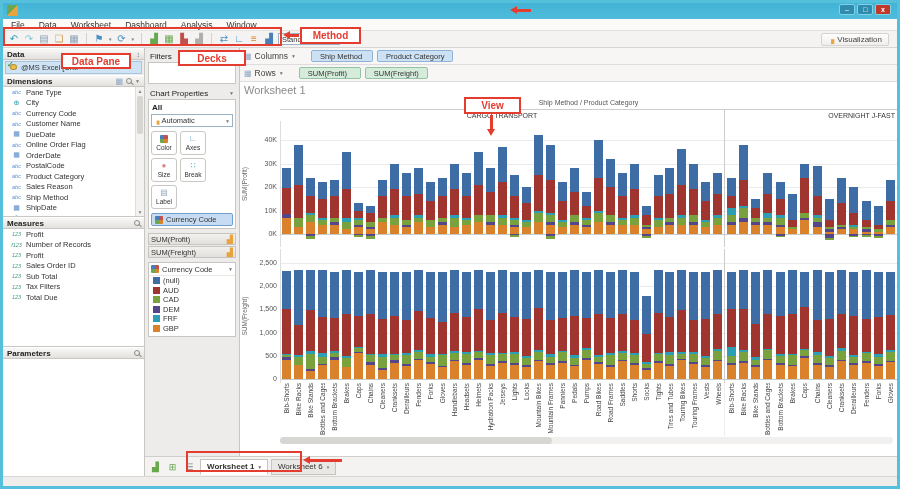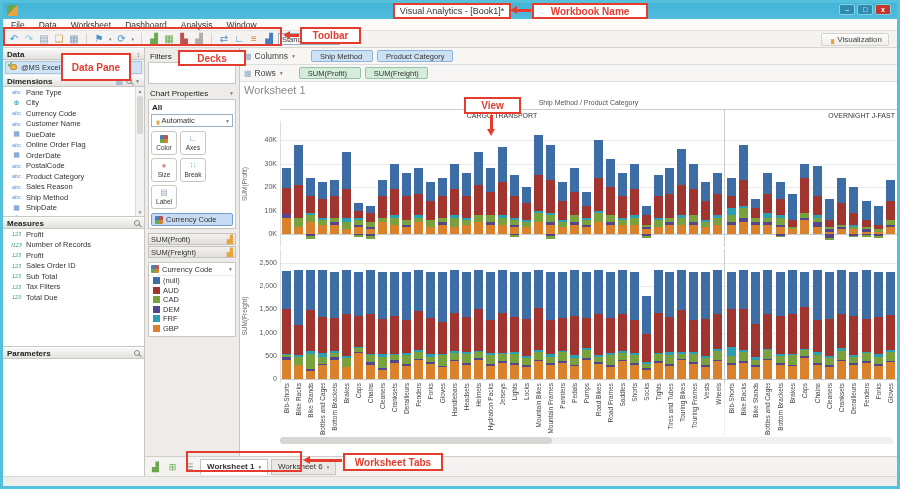--- a/index.html
+++ b/index.html
@@ -1694,30 +1694,27 @@
               <span>Worksheet 6</span>
               <span class="dd6">▾</span>
             </div>
           </span>
       </div>
     </div>
   </div>
 
   <div class="statusbar"></div>
 
-  <div class="ann ann-title-rect" style="left:390px;top:0;width:118px;height:16px;">Visual Analytics - [Book1]*</div>
   <div class="ann arr-l" style="left:514px;top:6px;width:14px;"></div>
-  <div class="ann ann-box" style="left:529px;top:0;width:116px;height:16px;">Workbook Name</div>
 
   <div class="ann ann-rect" style="left:0;top:24px;width:279px;height:19px;"></div>
   <div class="ann arr-l" style="left:287px;top:31px;width:9px;"></div>
-  <div class="ann ann-box" style="left:297px;top:24px;width:61px;height:17px;">Toolbar</div>
-
-  <div class="ann ann-box" style="left:58px;top:50px;width:70px;height:28px;">Data Pane</div>
+  <div class="ann ann-box" style="left:297px;top:24px;width:61px;height:17px;">Method</div>
+
+  <div class="ann ann-box" style="left:58px;top:50px;width:70px;height:16px;">Data Pane</div>
   <div class="ann ann-box" style="left:175px;top:47px;width:68px;height:16px;">Decks</div>
 
   <div class="ann ann-box" style="left:461px;top:94px;width:57px;height:17px;">View</div>
   <div class="ann arr-d" style="left:487px;top:112px;height:14px;"></div>
 
   <div class="ann ann-rect" style="left:183px;top:448px;width:116px;height:21px;"></div>
   <div class="ann arr-l" style="left:307px;top:456px;width:32px;"></div>
-  <div class="ann ann-box" style="left:340px;top:450px;width:100px;height:18px;">Worksheet Tabs</div>
 </div>
 
 </body></html>

